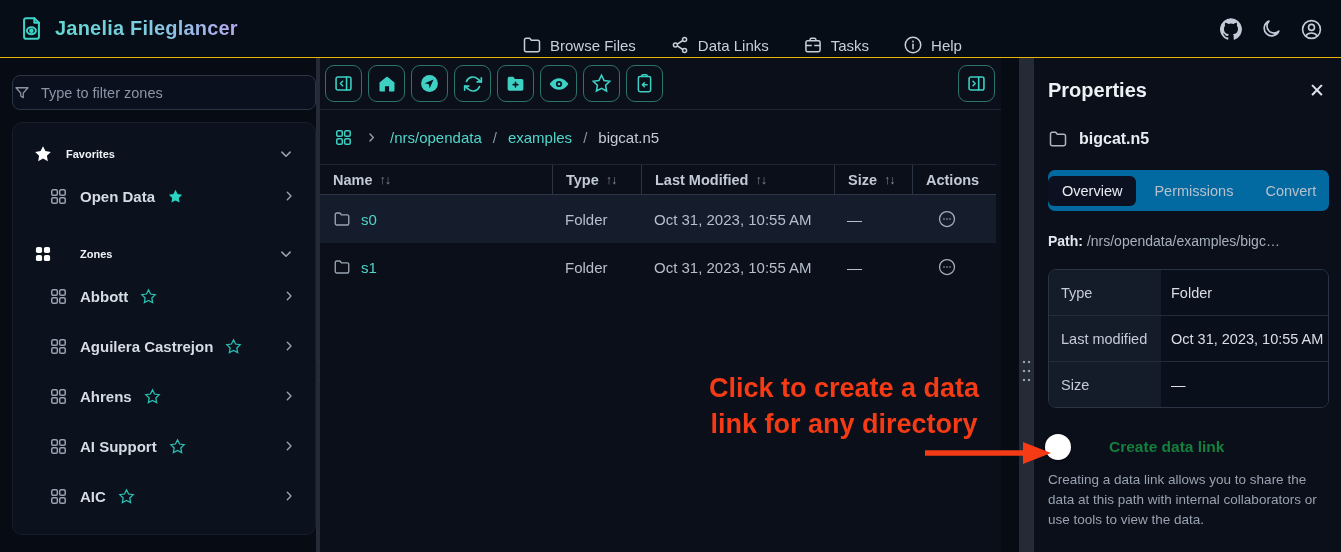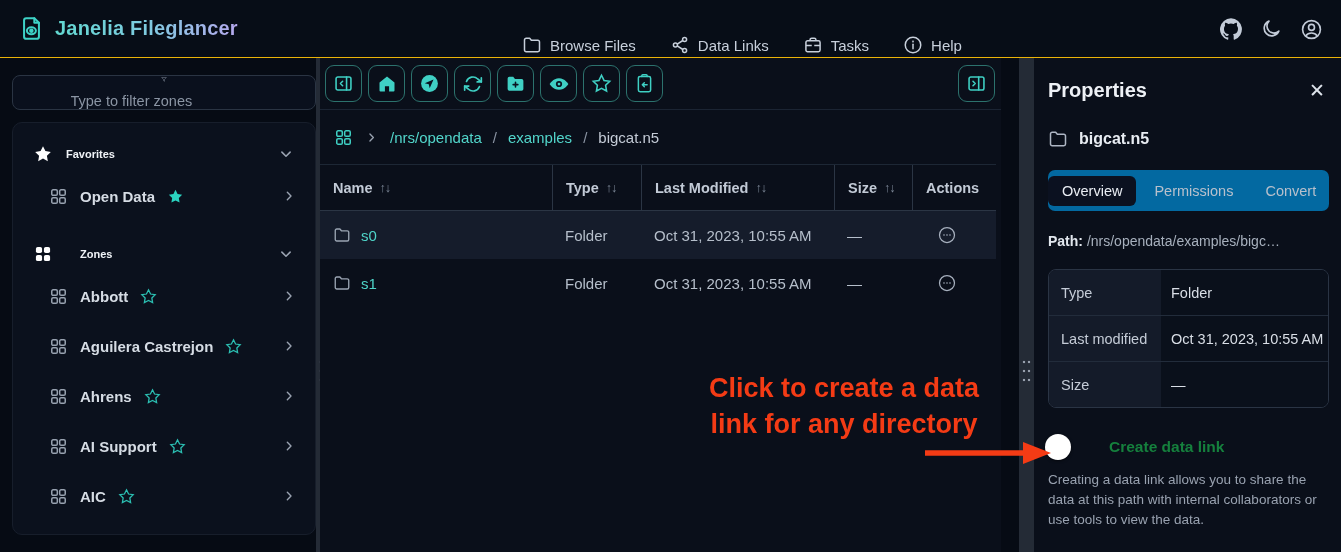--- a/index.html
+++ b/index.html
@@ -39,21 +39,21 @@
   .g-handle {
     position:absolute; top:302px; left:3px; width:9px; height:25px;
     background:radial-gradient(circle at 2px 2px, #97a0ad 1.3px, transparent 1.6px);
     background-size:5px 9px;
   }
 
   
   .filter-box {
     position:absolute; left:12px; top:17px; width:304px; height:35px;
     background:#0a101d; border:1px solid #2a3443; border-radius:8px;
-    display:flex; align-items:center; gap:10px; padding:0 0; color:#8品892a0;flex-direction:column;
+    display:flex; align-items:center; gap:10px; padding:0 0; color:#8品892a0;
   }
   .filter-box input {
     flex:1; background:transparent; border:none; outline:none;
     color:#cfd6e0; font-size:14.5px; font-family:"Liberation Sans",sans-serif;
   }
   .filter-box input::placeholder { color:#8b95a4; }
   .side-panel {
     position:absolute; left:12px; top:64px; width:304px; height:413px;
     background:#0b111d; border:1px solid #171e2b; border-radius:10px;
   }
@@ -90,21 +90,21 @@
   }
   .crumb-link { color:#52d6cb; cursor:pointer; }
   .crumb-sep { color:#8b94a3; }
   .crumb-cur { color:#c4cbd6; }
   .crumb-chev { color:#9aa3b1; }
   .crumb-grid { color:#3fd0c4; cursor:pointer; }
 
   
   .ftable { width:676px; }
   .frow { display:grid; grid-template-columns:232px 89px 193px 78px 84px; align-items:stretch; }
-  .fhead { border-top:1px solid #1d2735; border-bottom:1px solid #2b3544; height:47px; }
+  .fhead { border-top:1px solid #1d2735; border-bottom:1px solid #2b3544; height:31px; }
   .fhead .fcell {
     display:flex; align-items:center; gap:7px;
     font-size:14.5px; font-weight:bold; color:#c2cad6; cursor:pointer;
   }
   .fhead .fcell + .fcell { border-left:1px solid #2b3544; }
   .sort-glyph { font-size:12.5px; color:#7b8595; letter-spacing:-1px; }
   .fcell { padding-left:13px; }
   .fbody-row { height:48px; cursor:pointer; }
   .fbody-row.selected { background:#151c2b; }
   .fbody-row .fcell { display:flex; align-items:center; gap:10px; font-size:15px; color:#b6bfcb; }

